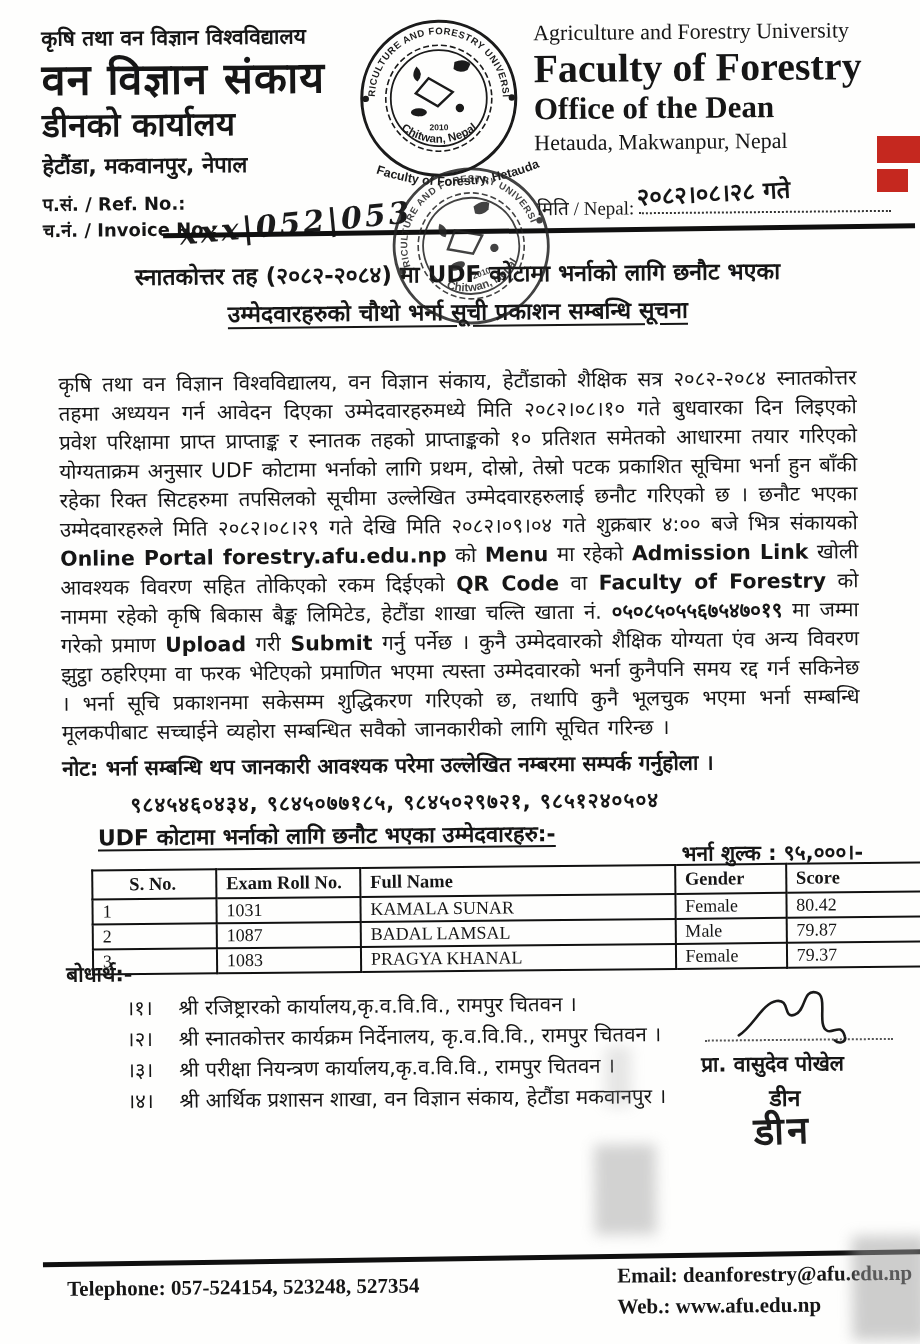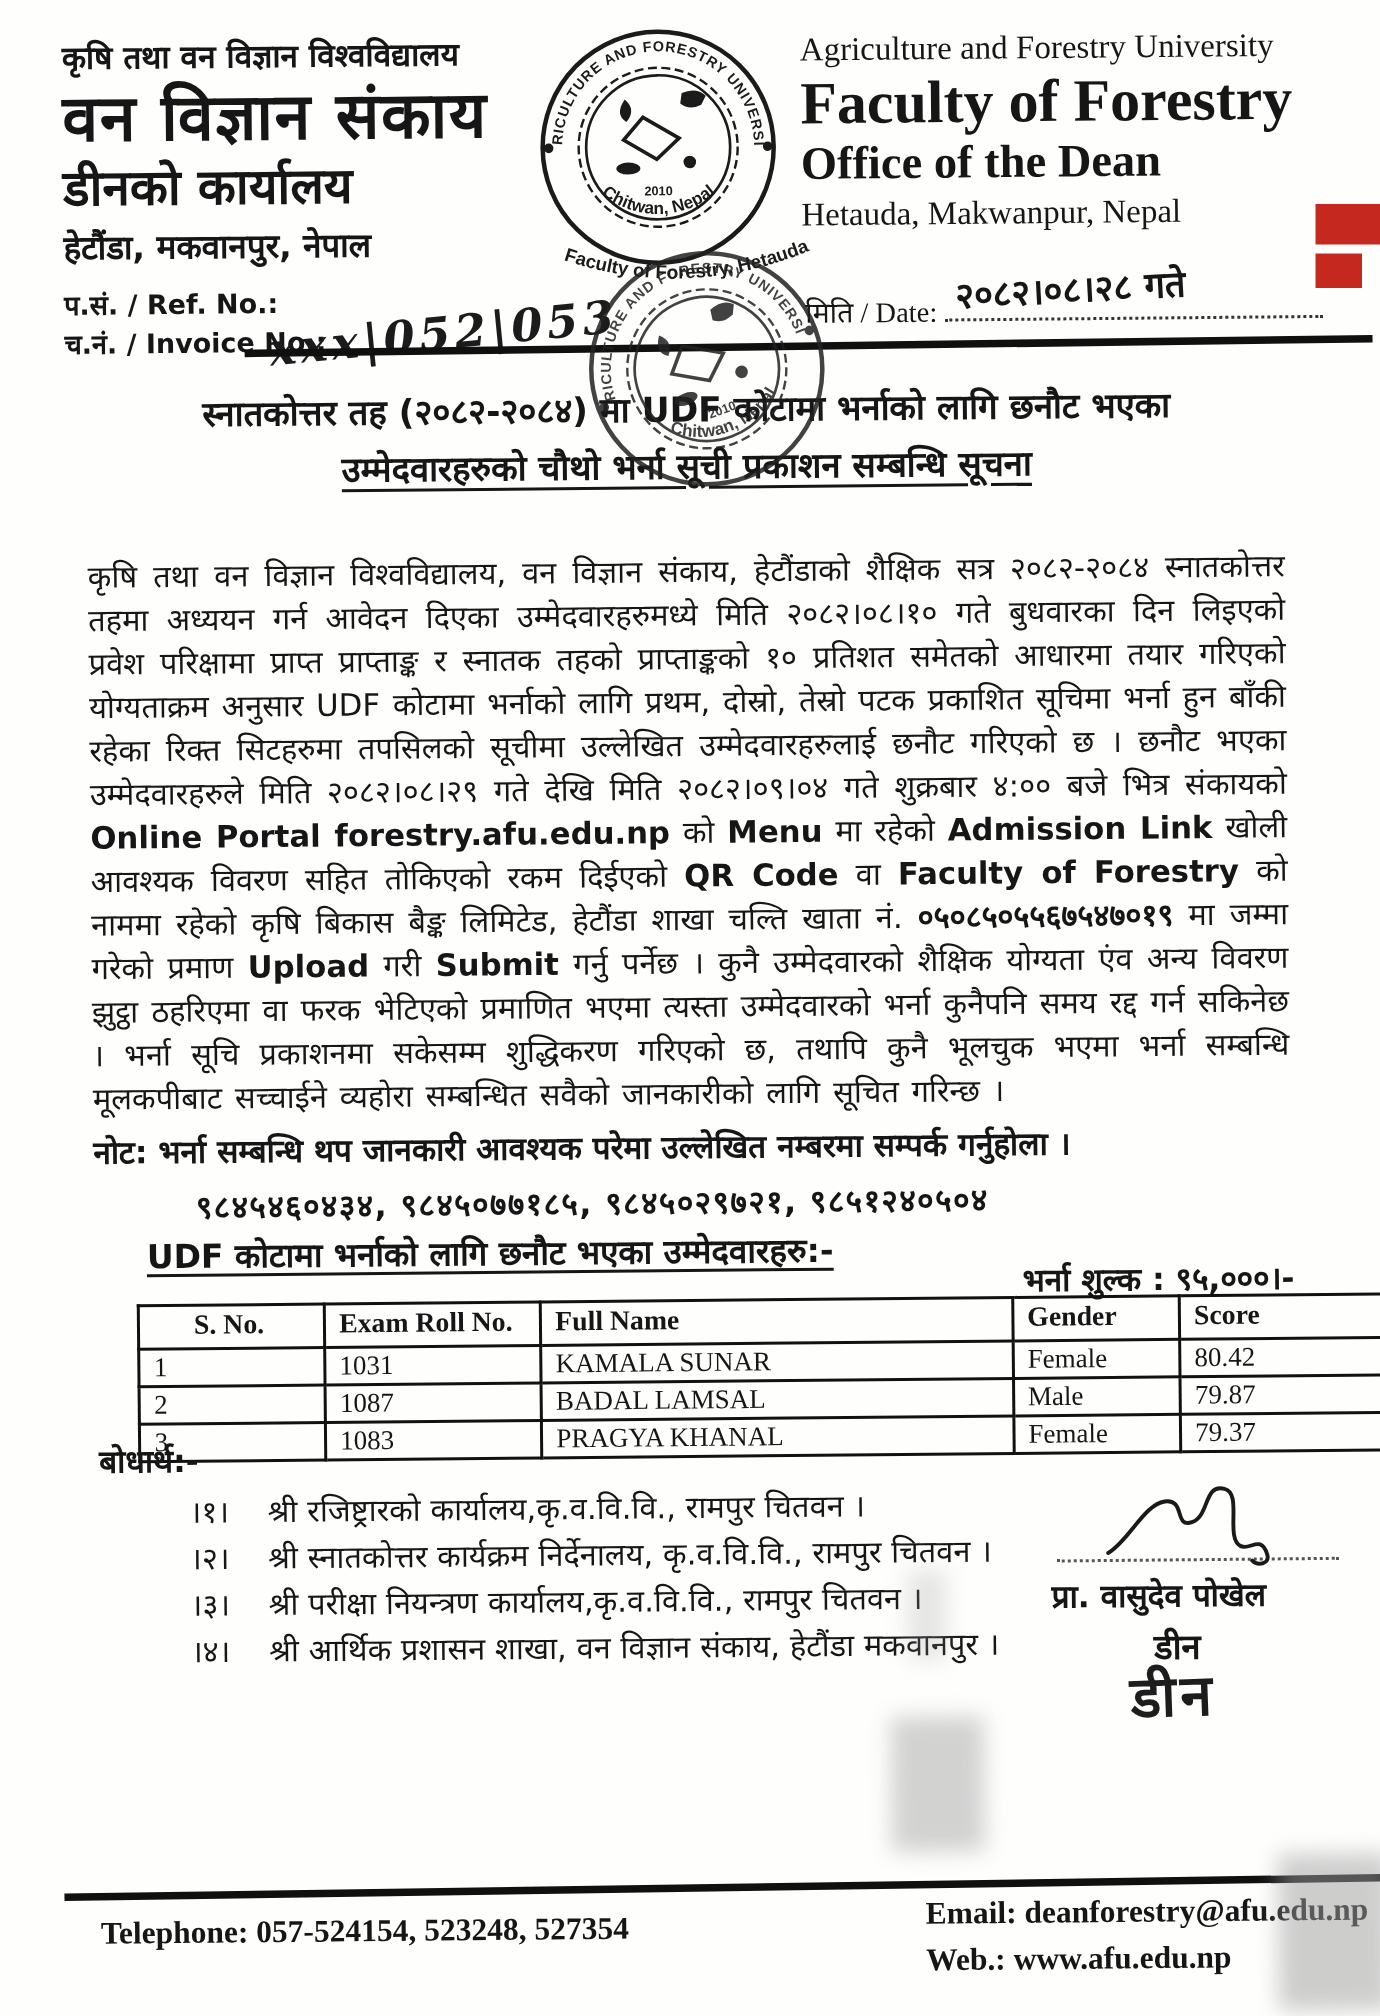--- a/index.html
+++ b/index.html
@@ -139,21 +139,21 @@
     </div>
     <div class="abs hand inv-hand">xxx|052|053</div>
 
     <div class="abs rh">
       <div class="rh1">Agriculture and Forestry University</div>
       <div class="rh2">Faculty of Forestry</div>
       <div class="rh3">Office of the Dean</div>
       <div class="rh4">Hetauda, Makwanpur, Nepal</div>
     </div>
     <div class="abs dateline">
-      <span>मिति / Date:</span>
+      <span>मिति / Nepal:</span>
       <span class="dots"></span>
     </div>
     <div class="abs hand date-hand">२०८२।०८।२८ गते</div>
 
     <div class="abs rule rule-top"></div>
 
     <div class="abs title">
       <div>स्नातकोत्तर तह (२०८२-२०८४) मा UDF कोटामा भर्नाको लागि छनौट भएका</div>
       <div class="u">उम्मेदवारहरुको चौथो भर्ना सूची प्रकाशन सम्बन्धि सूचना</div>
     </div>

